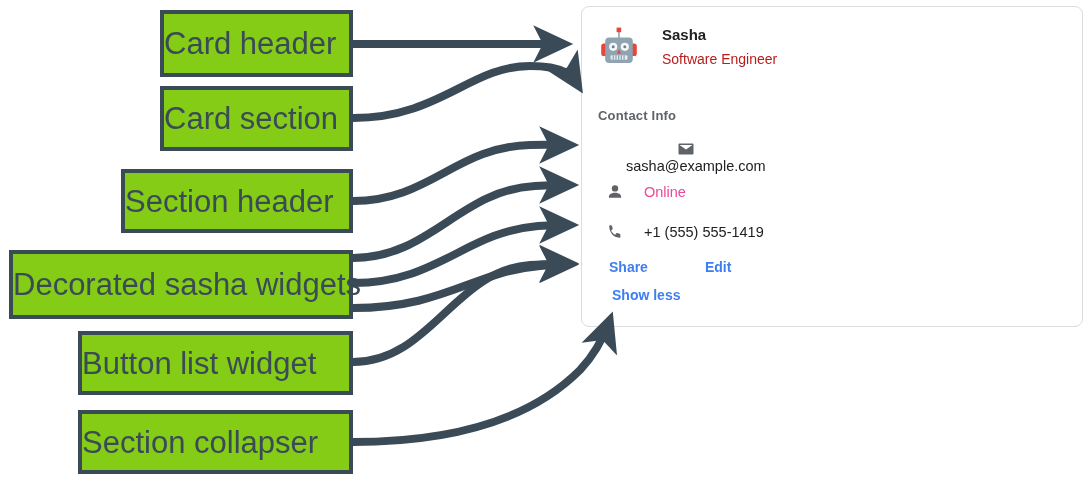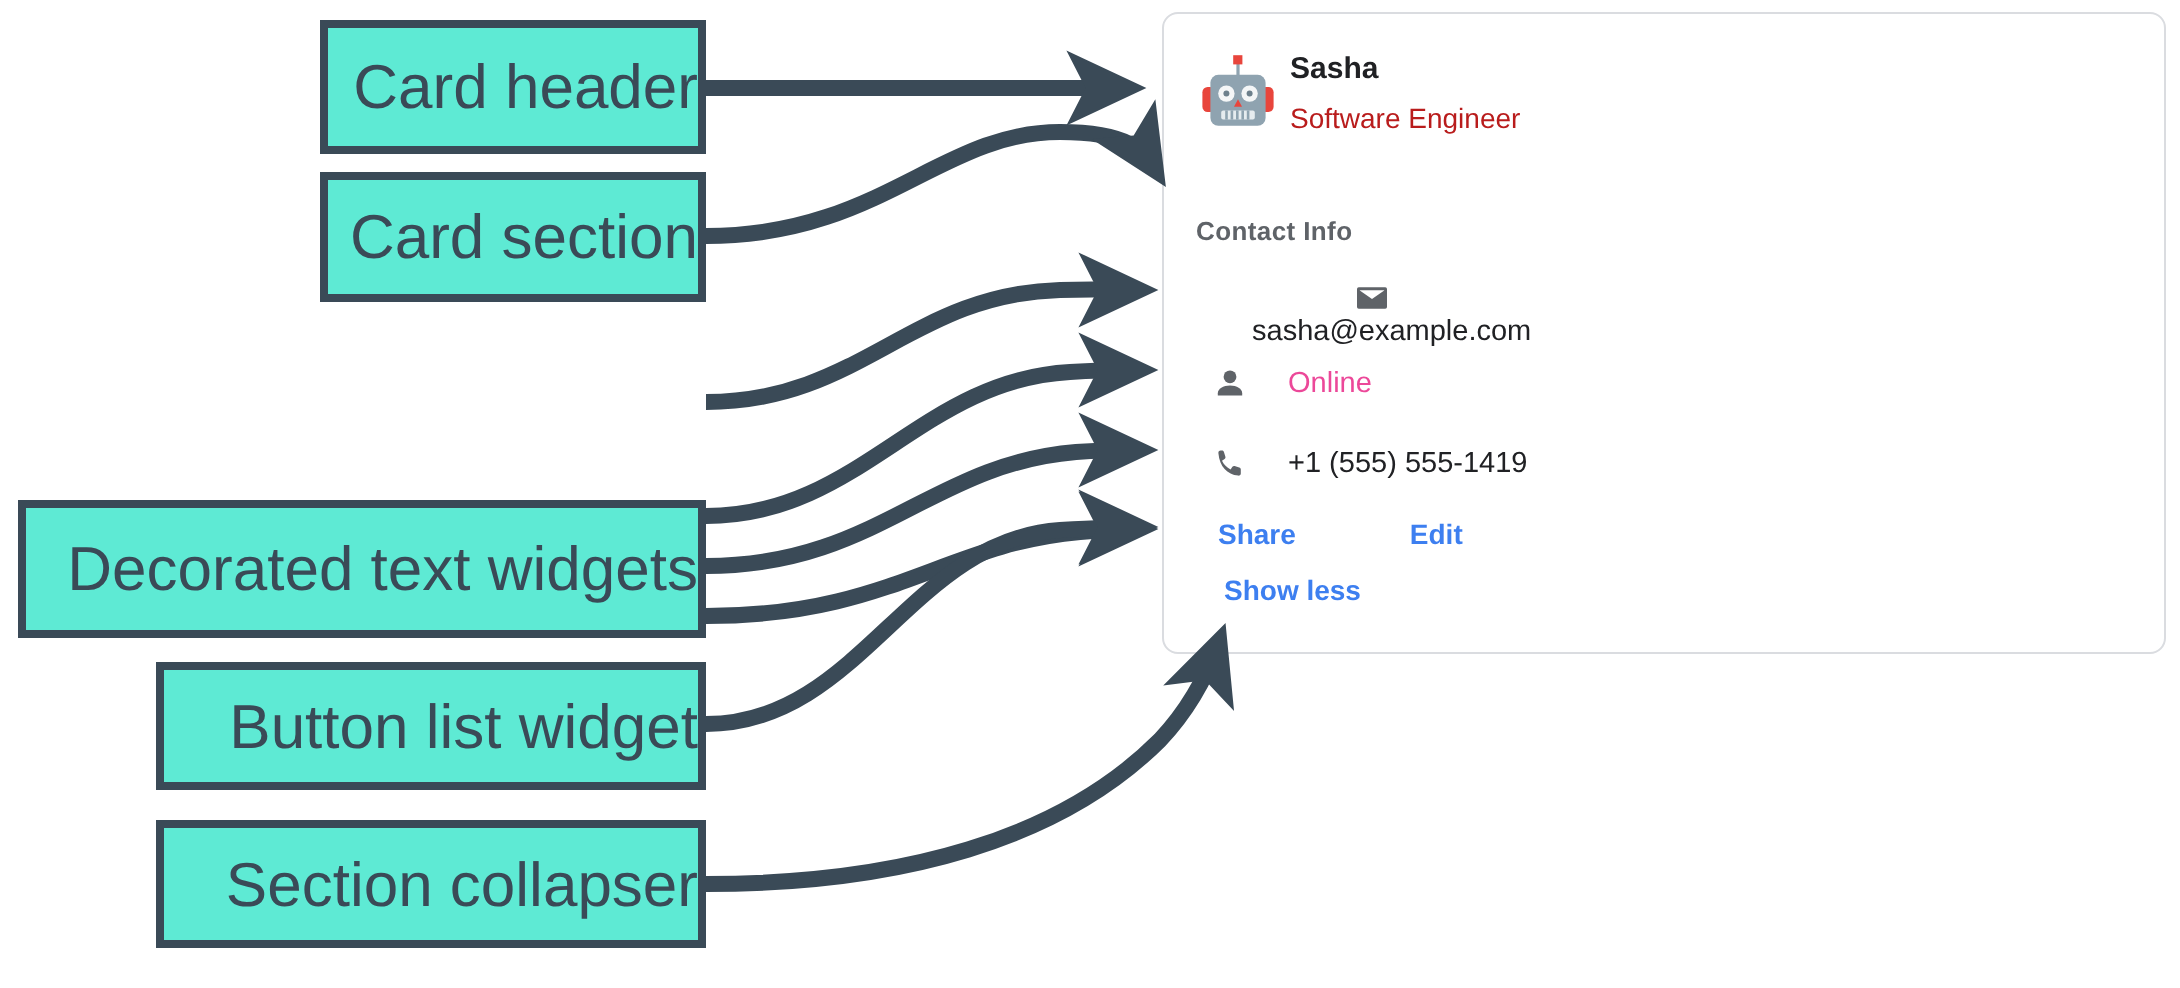--- a/index.html
+++ b/index.html
@@ -16,24 +16,24 @@
     height: 494px;
     overflow: hidden;
     background: #ffffff;
   }
 
   
   .label-box {
     position: absolute;
     box-sizing: border-box;
     border: 4px solid #3a4a57;
-    background: #5eead4;
-    display: flex;
-    align-items: center;
-    justify-content: flex-end;
+    background: #84cc16;
+    display: flex;
+    align-items: center;
+    justify-content: flex-start;
     color: #3a4a57;
     font-family: "Liberation Sans", sans-serif;
     font-size: 31px;
     line-height: 1;
     letter-spacing: 0px;
     white-space: nowrap;
     z-index: 30;
   }
 
   
@@ -69,21 +69,21 @@
     padding-left: 15px;
     box-sizing: border-box;
   }
   #avatar {
     width: 44px;
     height: 44px;
     flex: 0 0 44px;
     position: relative;
   }
   .header-texts {
-    margin-left: 4px;
+    margin-left: 21px;
     display: flex;
     flex-direction: column;
     justify-content: center;
   }
   #header-title {
     font-size: 15px;
     font-weight: bold;
     color: #202124;
     line-height: 20px;
   }
@@ -198,23 +198,26 @@
   </svg>
 
   <div class="label-box" style="left:160px; top:10px; width:193px; height:67px;">
     <span>Card header</span>
   </div>
 
   <div class="label-box" style="left:160px; top:86px; width:193px; height:65px;">
     <span>Card section</span>
   </div>
 
+  <div class="label-box" style="left:121px; top:169px; width:232px; height:64px;">
+    <span>Section header</span>
+  </div>
 
   <div class="label-box" style="left:9px; top:250px; width:344px; height:69px;">
-    <span>Decorated text widgets</span>
+    <span>Decorated sasha widgets</span>
   </div>
 
   <div class="label-box" style="left:78px; top:331px; width:275px; height:64px;">
     <span>Button list widget</span>
   </div>
 
   <div class="label-box" style="left:78px; top:410px; width:275px; height:64px;">
     <span>Section collapser</span>
   </div>
 

